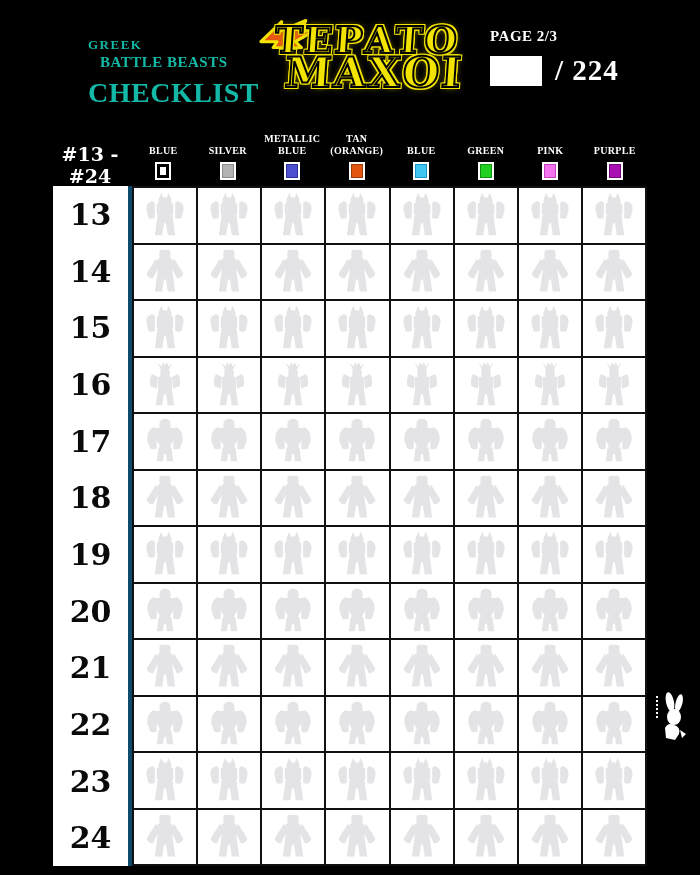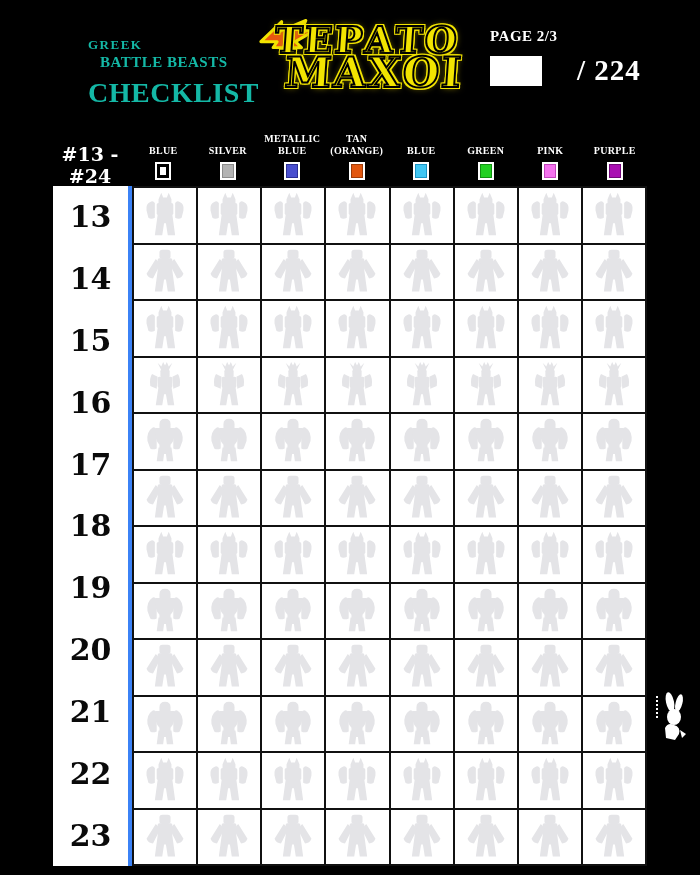--- a/index.html
+++ b/index.html
@@ -27,36 +27,36 @@
     text-shadow:2px 0 0 #f2e400,-2px 0 0 #f2e400,0 2px 0 #f2e400,0 -2px 0 #f2e400,
                 2px 2px 0 #f2e400,-2px -2px 0 #f2e400,2px -2px 0 #f2e400,-2px 2px 0 #f2e400,
                 0 0 7px #b8a600;
   }
   .logo-l1{font-size:37px;margin-top:14px;}
   .logo-l2{font-size:42px;margin-top:-14px;margin-left:14px;}
 
   
   .page-block{position:absolute;left:490px;top:28px;color:#fff;}
   .page-label{font-size:15px;font-weight:bold;letter-spacing:0.5px;}
-  .count-row{display:flex;align-items:center;margin-top:9px;gap:22px;}
+  .count-row{display:flex;align-items:center;margin-top:9px;}
   .fill-box{width:52px;height:30px;background:#fff;}
   .count-total{font-size:29px;font-weight:bold;margin-left:13px;letter-spacing:1px;}
 
   
   .range-label{position:absolute;left:48px;top:143px;width:84px;text-align:center;
     color:#fff;font-size:19px;font-weight:bold;font-family:"DejaVu Serif", serif;}
   .legend-items{position:absolute;left:131px;top:122px;width:516px;height:58px;
     display:grid;grid-template-columns:repeat(8,1fr);}
   .legend-item{display:flex;flex-direction:column;align-items:center;justify-content:flex-end;color:#fff;}
   .legend-label{font-size:10px;font-weight:bold;text-align:center;line-height:1.2;letter-spacing:0.3px;}
   .swatch{margin-top:5px;background:#fff;padding:2px;line-height:0;}
   .swatch-inner{display:inline-block;width:12px;height:14px;box-sizing:border-box;}
 
   
-  .grid{position:absolute;left:53px;top:186px;width:594px;height:680px;display:flex;background:#3b82f6;}
+  .grid{position:absolute;left:53px;top:186px;width:594px;height:680px;display:flex;background:#0c4a6e;}
   .row-labels{width:75px;background:#fff;display:flex;flex-direction:column;}
   .row-label{flex:1;display:flex;align-items:center;justify-content:center;
     font-size:30px;font-weight:bold;color:#0a0a0a;font-family:"DejaVu Serif", serif;}
   .cells{flex:1;margin-left:4px;display:grid;grid-template-columns:repeat(8,1fr);
     grid-auto-rows:1fr;gap:2px;background:#111;border:2px solid #111;}
   .cell{background:#fff;display:flex;align-items:center;justify-content:center;overflow:hidden;}
   .beast{width:50px;height:48px;fill:#e4e4e7;}
 
   
   .watermark{position:absolute;left:653px;top:690px;width:38px;height:54px;}
@@ -181,20 +181,21 @@
       <div class="row-label">14</div>
       <div class="row-label">15</div>
       <div class="row-label">16</div>
       <div class="row-label">17</div>
       <div class="row-label">18</div>
       <div class="row-label">19</div>
       <div class="row-label">20</div>
       <div class="row-label">21</div>
       <div class="row-label">22</div>
       <div class="row-label">23</div>
+      <div class="row-label">24</div>
     </div>
   <div class="cells">
       <div class="cell">
         <svg class="beast" viewBox="0 0 48 52">
           <use href="#beast-0"></use>
         </svg>
       </div>
       <div class="cell">
         <svg class="beast" viewBox="0 0 48 52">
           <use href="#beast-0"></use>

